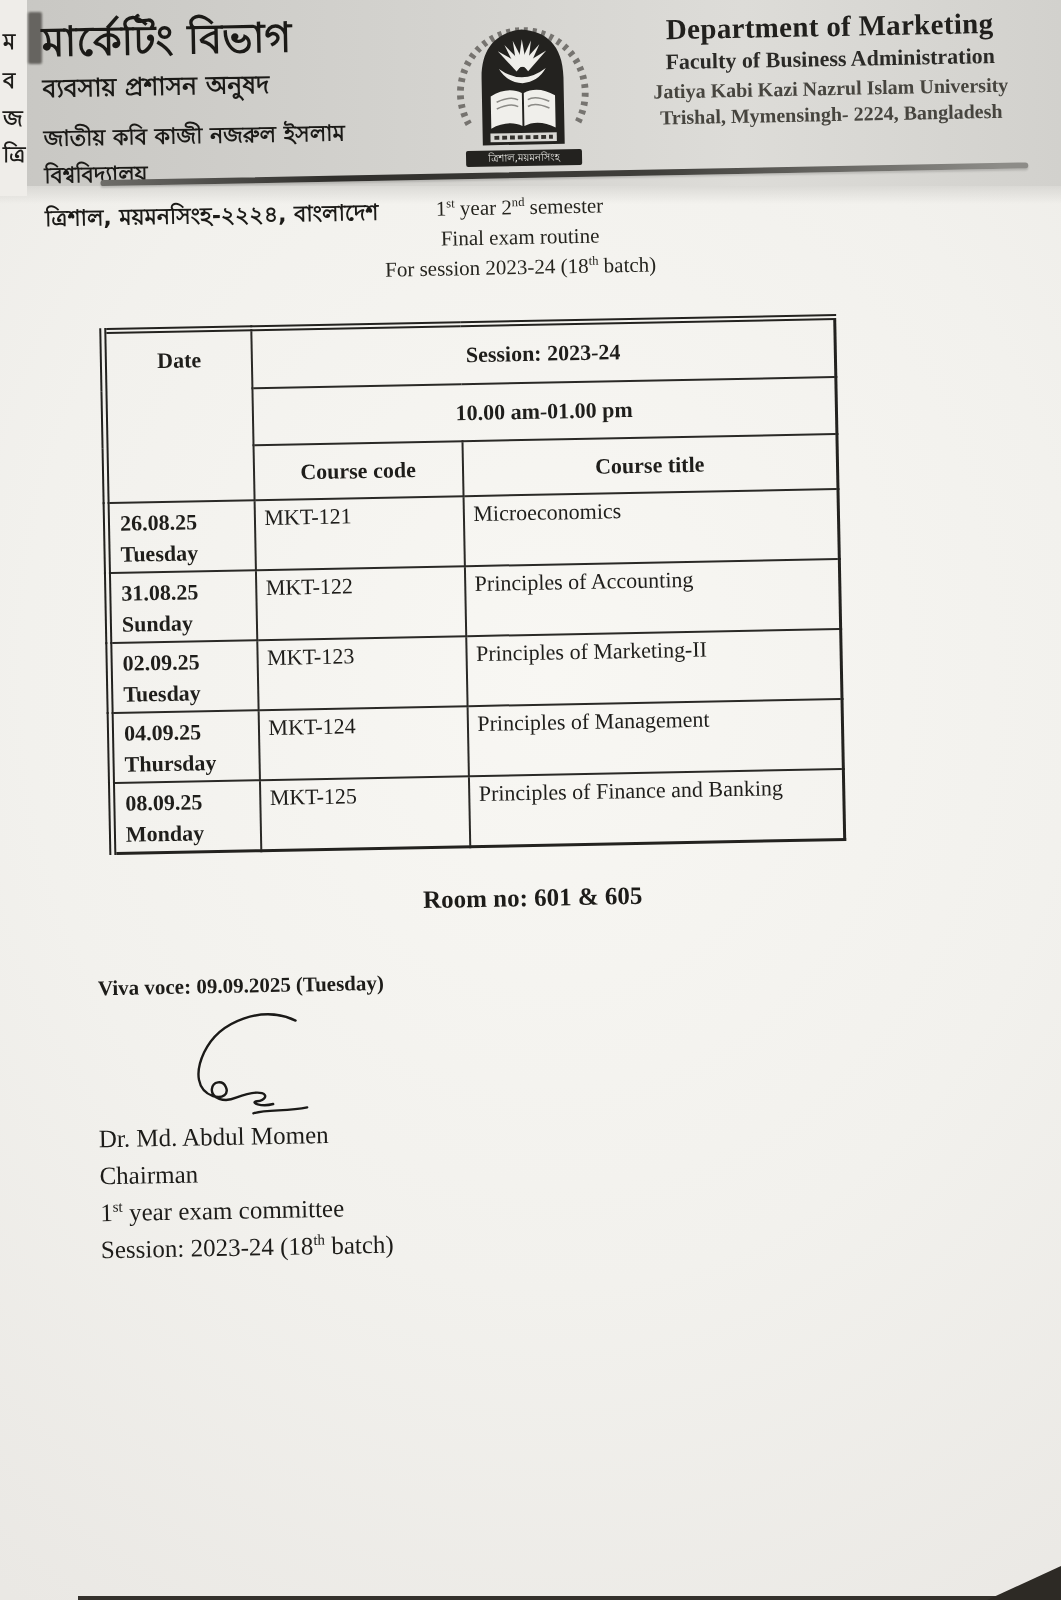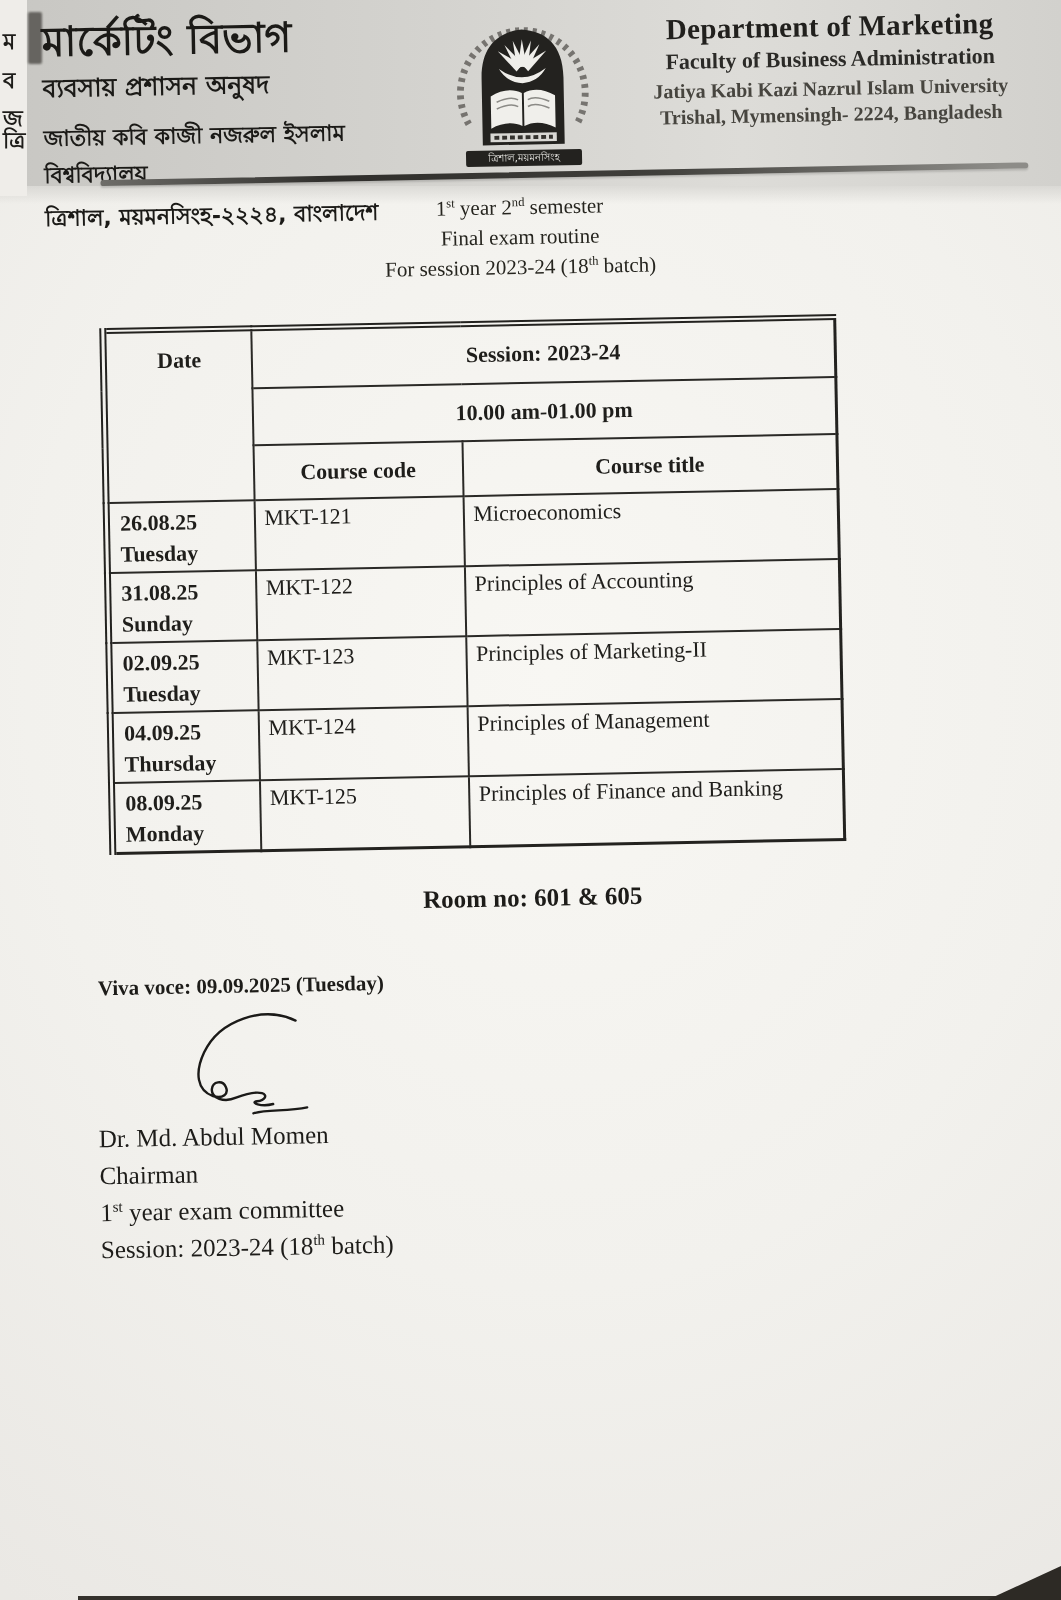--- a/index.html
+++ b/index.html
@@ -100,21 +100,21 @@
 <body>
 
 <div class="page">
 
   <div class="header-band"></div>
   <div class="band-fade"></div>
   <div class="edge-strip">
     <span style="top:24px">ম</span>
     <span style="top:63px">ব</span>
     <span style="top:101px">জ</span>
-    <span style="top:123px">ত্রি</span>
+    <span style="top:137px">ত্রি</span>
   </div>
   <div class="edge-shadow"></div>
 
   <div class="content">
 
     <div class="bn-block">
       <div class="bn1">মার্কেটিং বিভাগ</div>
       <div class="bn2">ব্যবসায় প্রশাসন অনুষদ</div>
       <div class="bn3">জাতীয় কবি কাজী নজরুল ইসলাম বিশ্ববিদ্যালয়</div>
       <div class="bn4">ত্রিশাল, ময়মনসিংহ-২২২৪, বাংলাদেশ</div>

